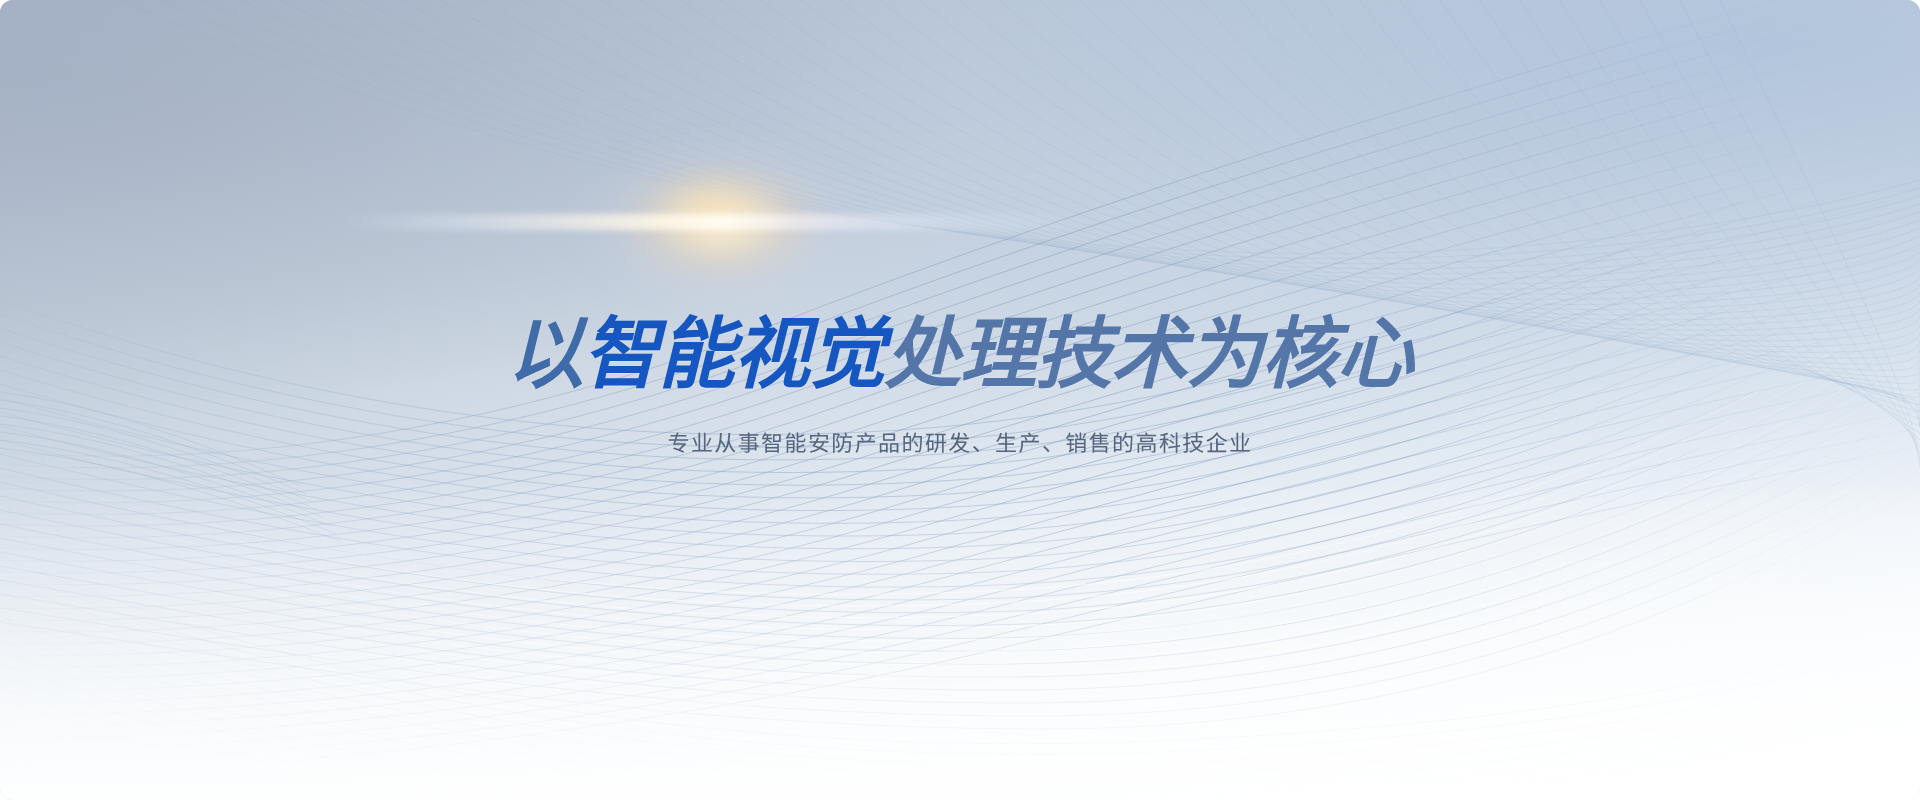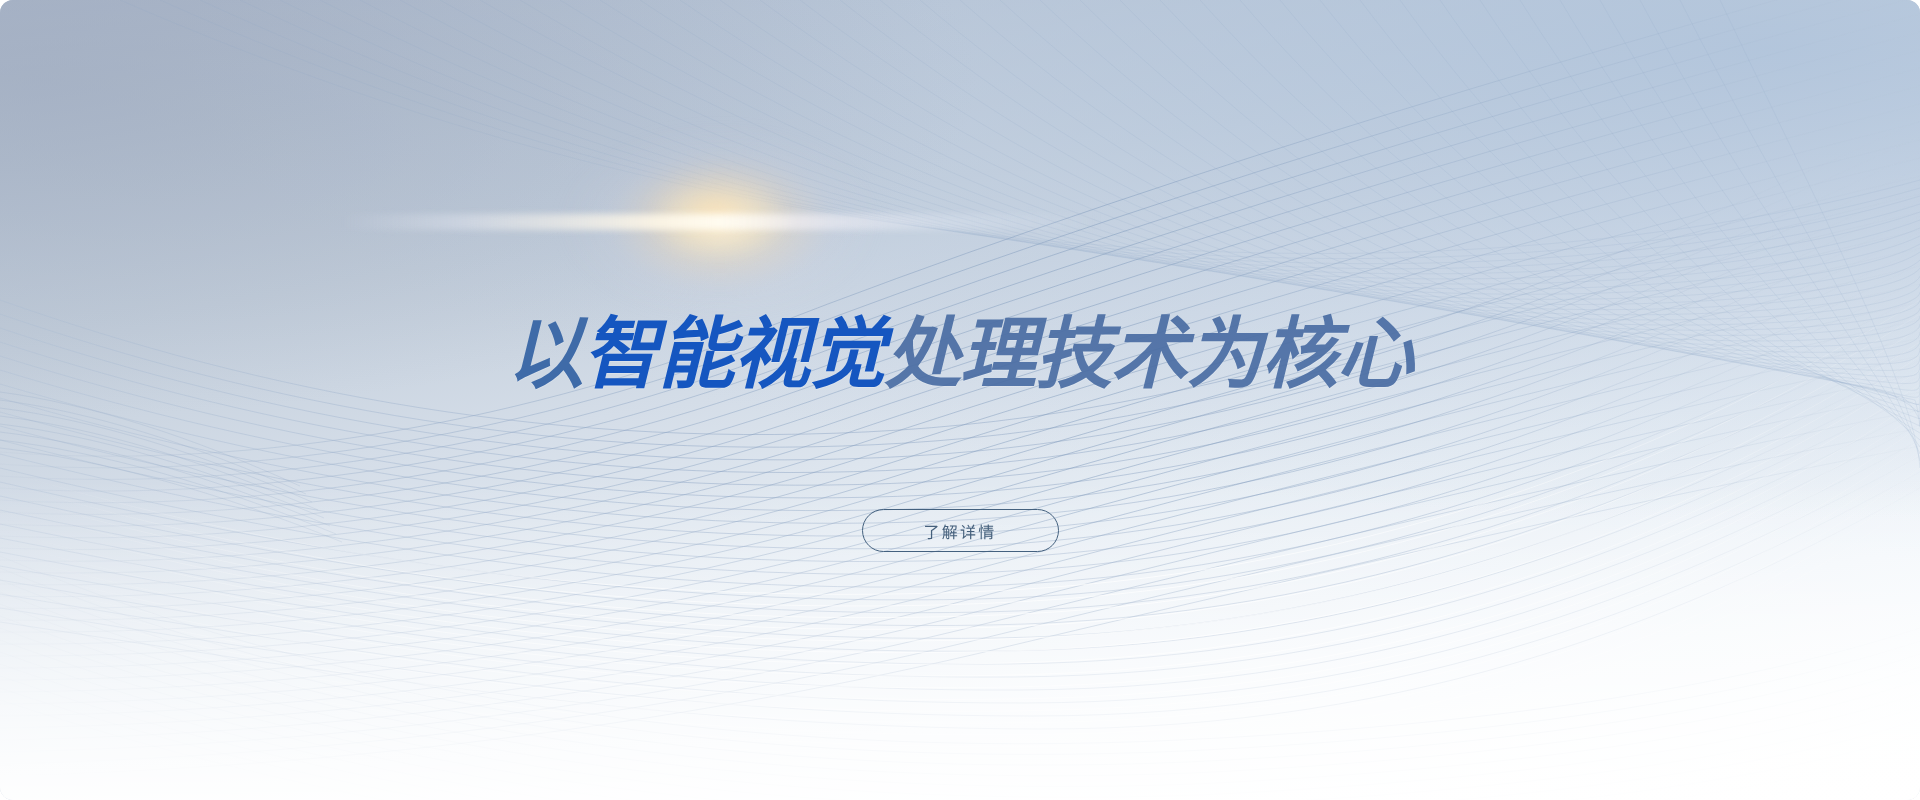--- a/index.html
+++ b/index.html
@@ -396,19 +396,17 @@
   <div class="flare-streak"></div>
 
   <div class="bg-bottom-fade"></div>
 
   <div class="content">
 
     <h1 class="headline">
       <span class="seg seg-lead">以</span><span class="seg seg-accent">智能视觉</span><span class="seg seg-muted">处理技术为核心</span>
     </h1>
 
-
-    <div class="cta-wrap">
-      <button class="cta-button" type="button">了解详情</button>
-    </div>
+    <p class="subtitle">专业从事智能安防产品的研发、生产、销售的高科技企业</p>
+
 
   </div>
 </div>
 
 </body></html>

